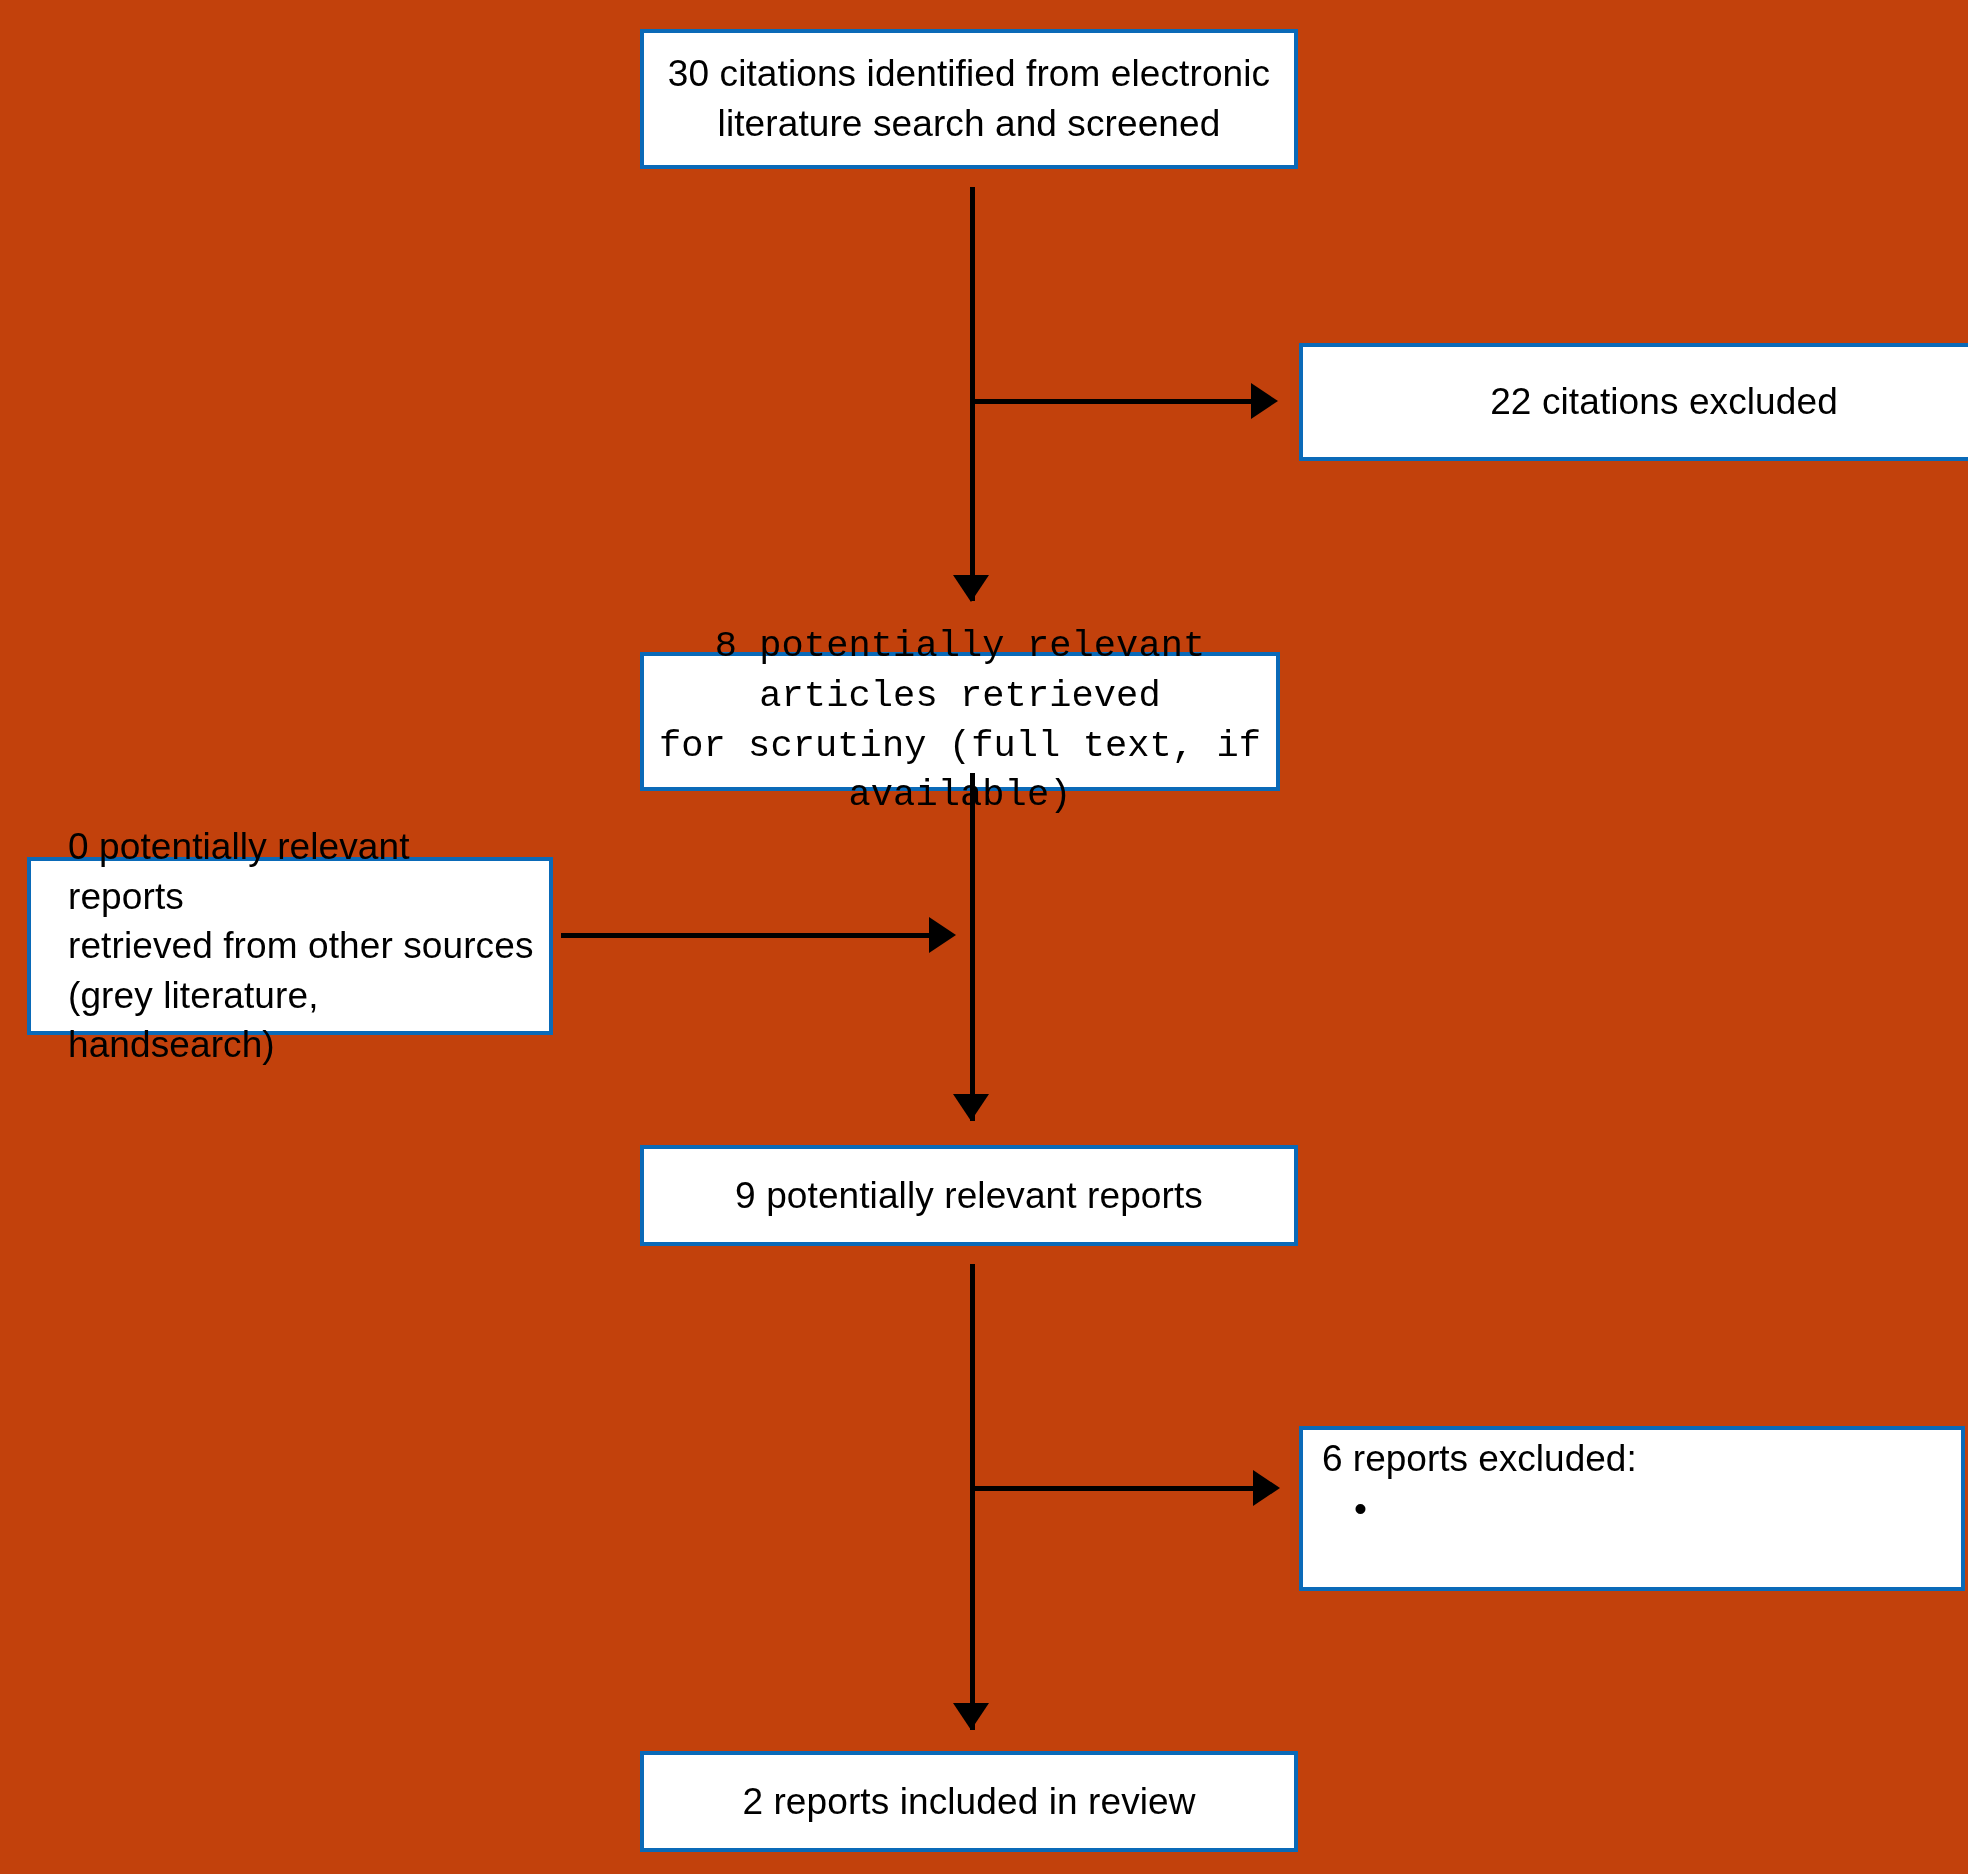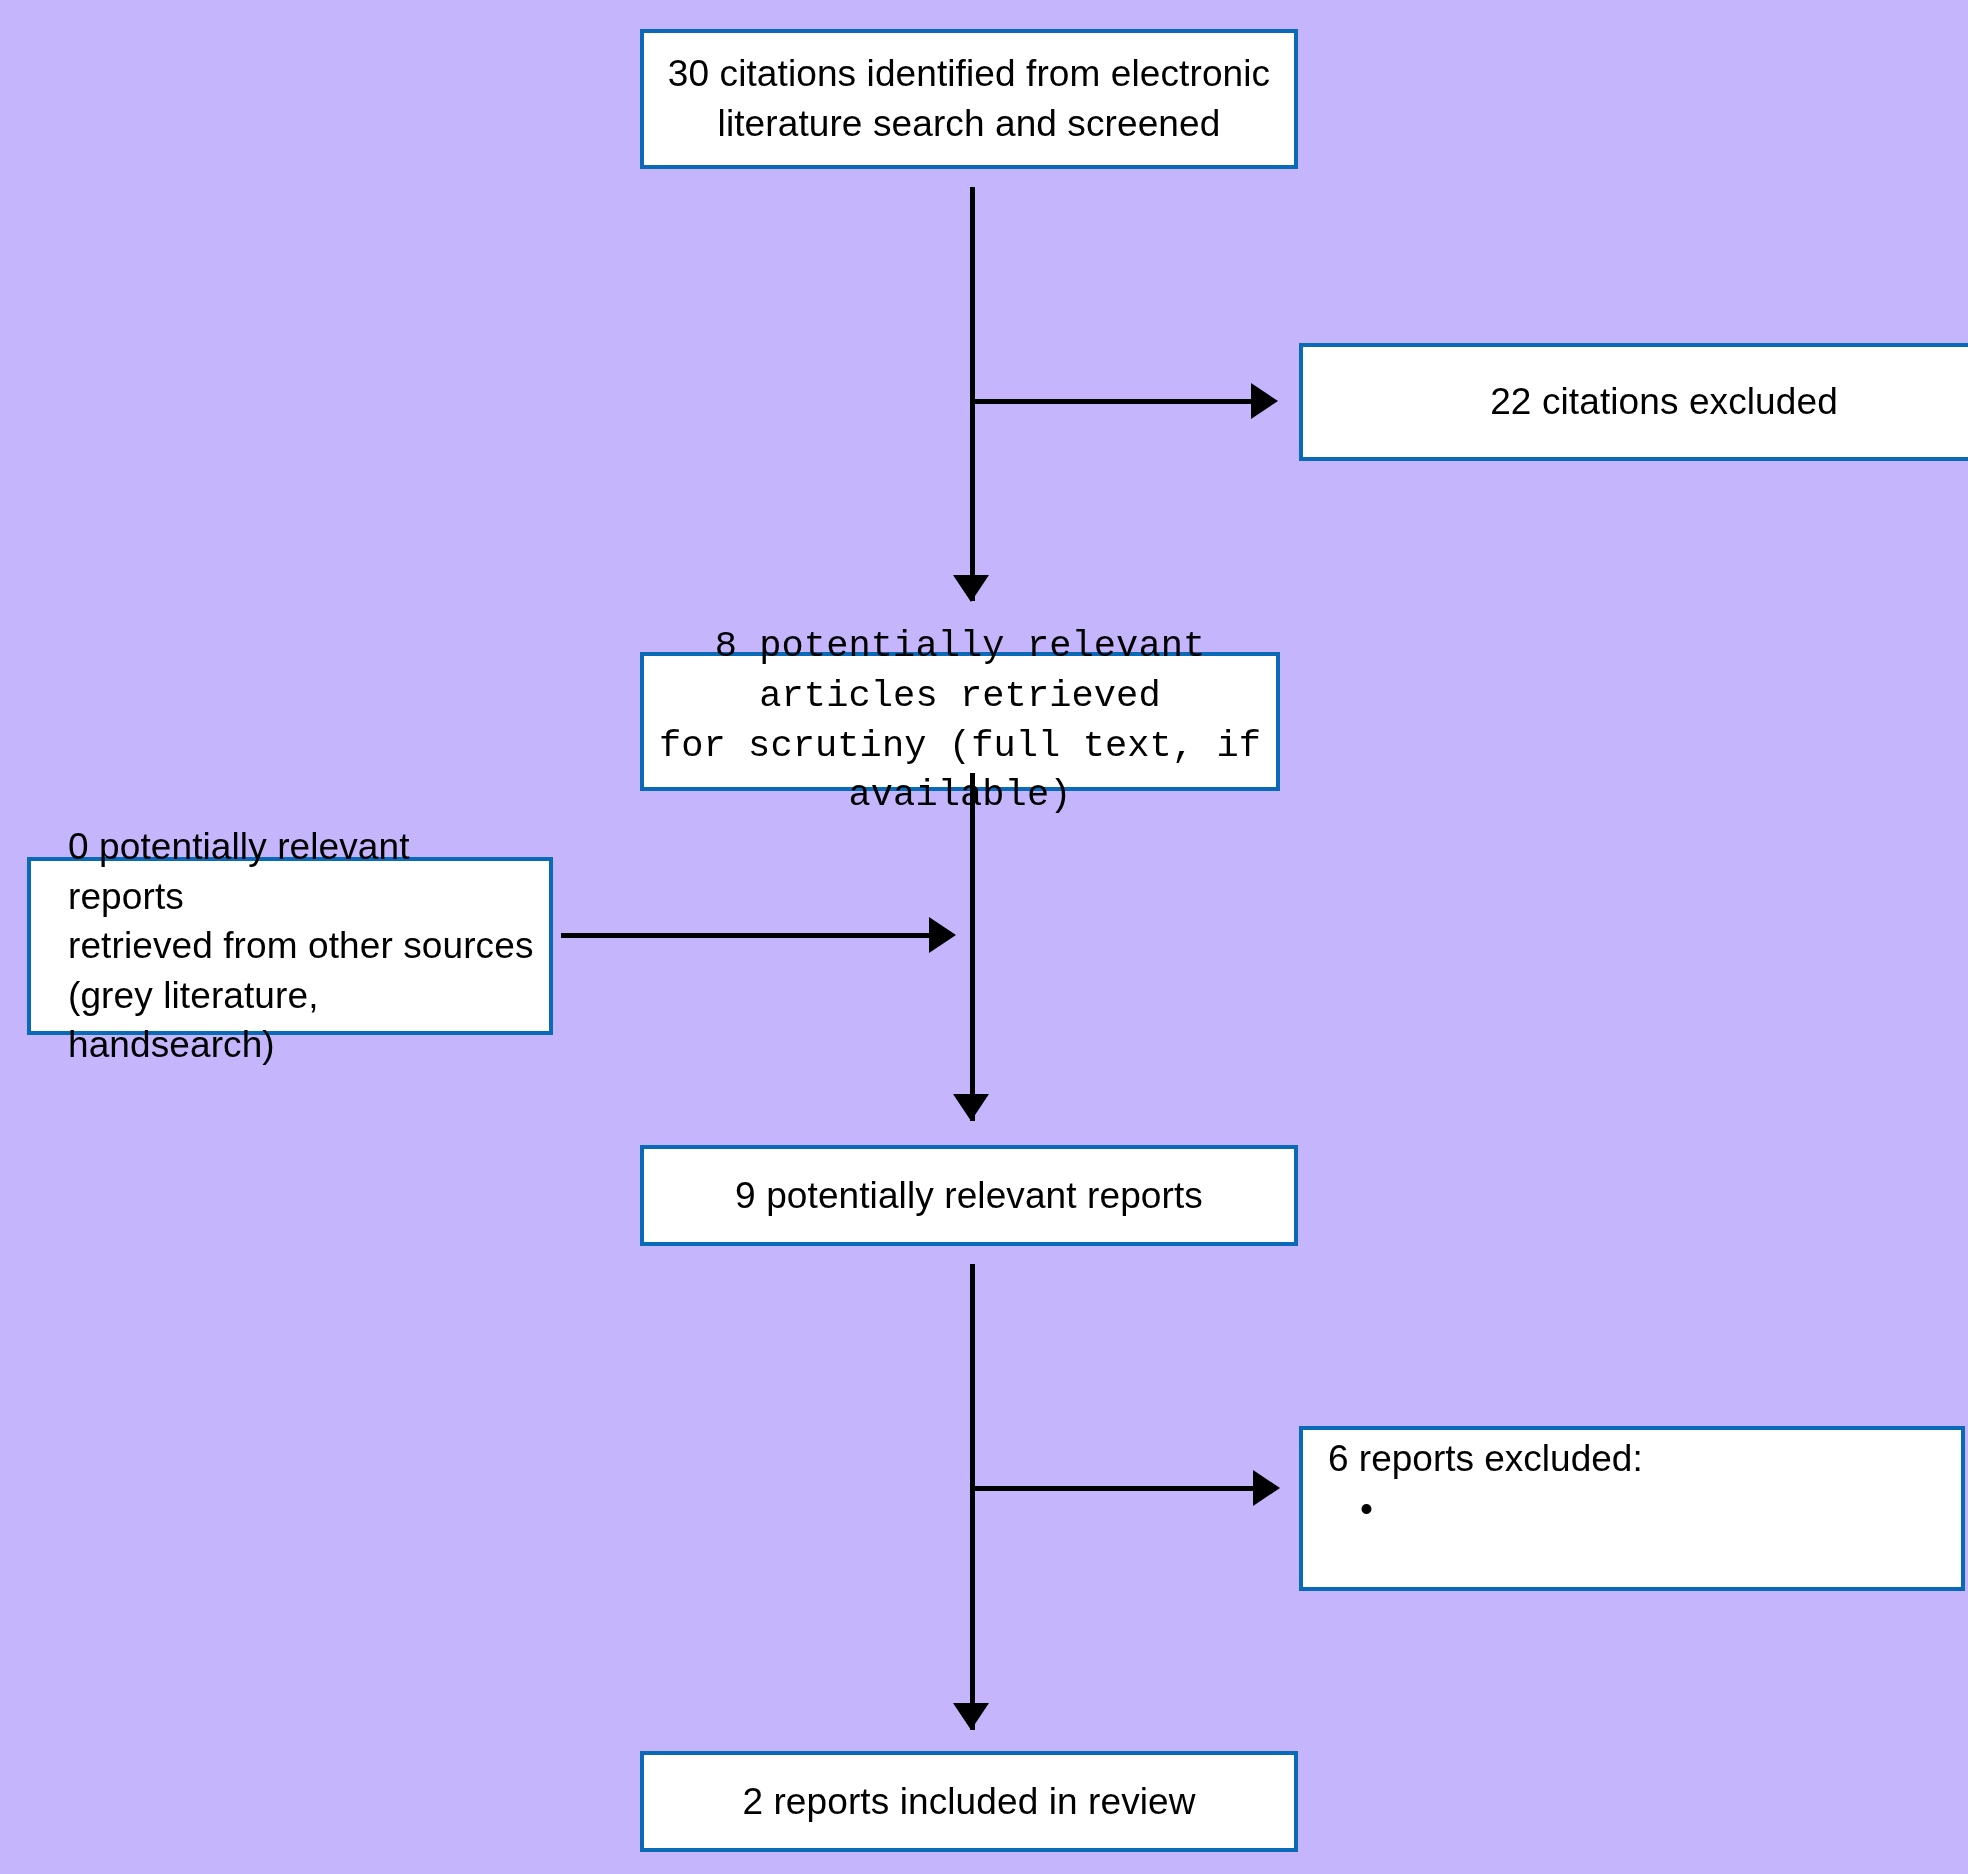--- a/index.html
+++ b/index.html
@@ -10,21 +10,21 @@
   }
   body {
     font-family: "Liberation Sans", "DejaVu Sans", sans-serif;
     color: #000000;
   }
 
   #diagram {
     position: relative;
     width: 1968px;
     height: 1874px;
-    background: #c4b5fd;
+    background: #c2410c;
     overflow: hidden;
   }
 
   
   .node {
     position: absolute;
     box-sizing: border-box;
     border: 4.5px solid #0a6ab8;
     background: #ffffff;
     display: flex;
@@ -44,21 +44,21 @@
     padding-left: 37px;
   }
   .node.left-align .node-text {
     text-align: left;
   }
 
   
   .node.bullet-box {
     align-items: center;
     justify-content: flex-start;
-    padding-left: 25px;
+    padding-left: 19px;
   }
   .excl-wrap {
     font-size: 37px;
     line-height: 1.34;
     text-align: left;
   }
   .excl-head { display: block; }
   .excl-list {
     margin: 0;
     padding: 0;

